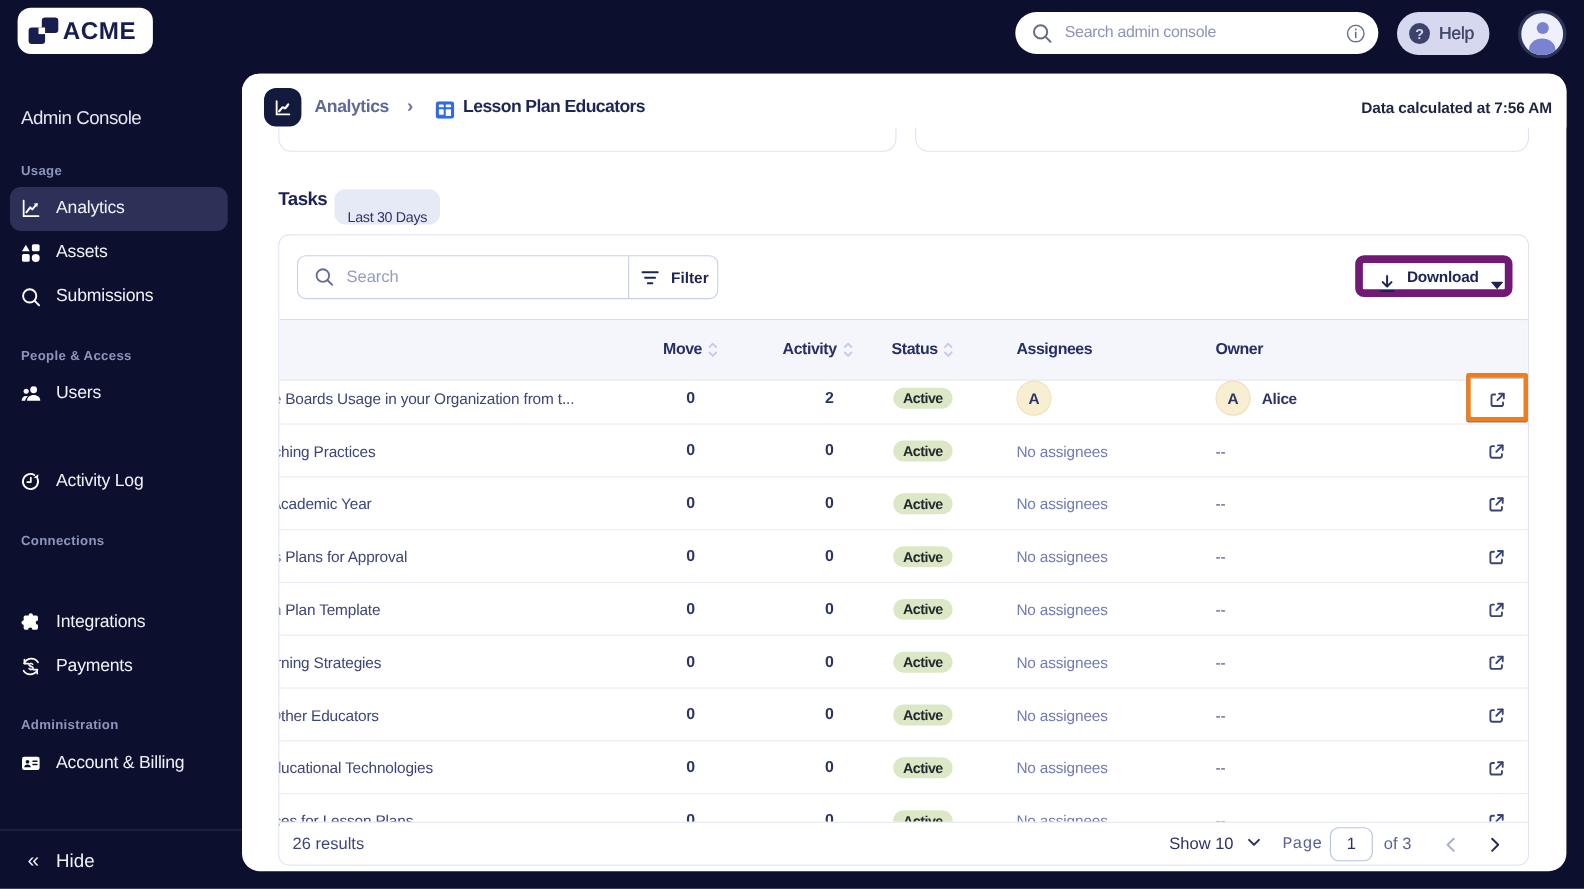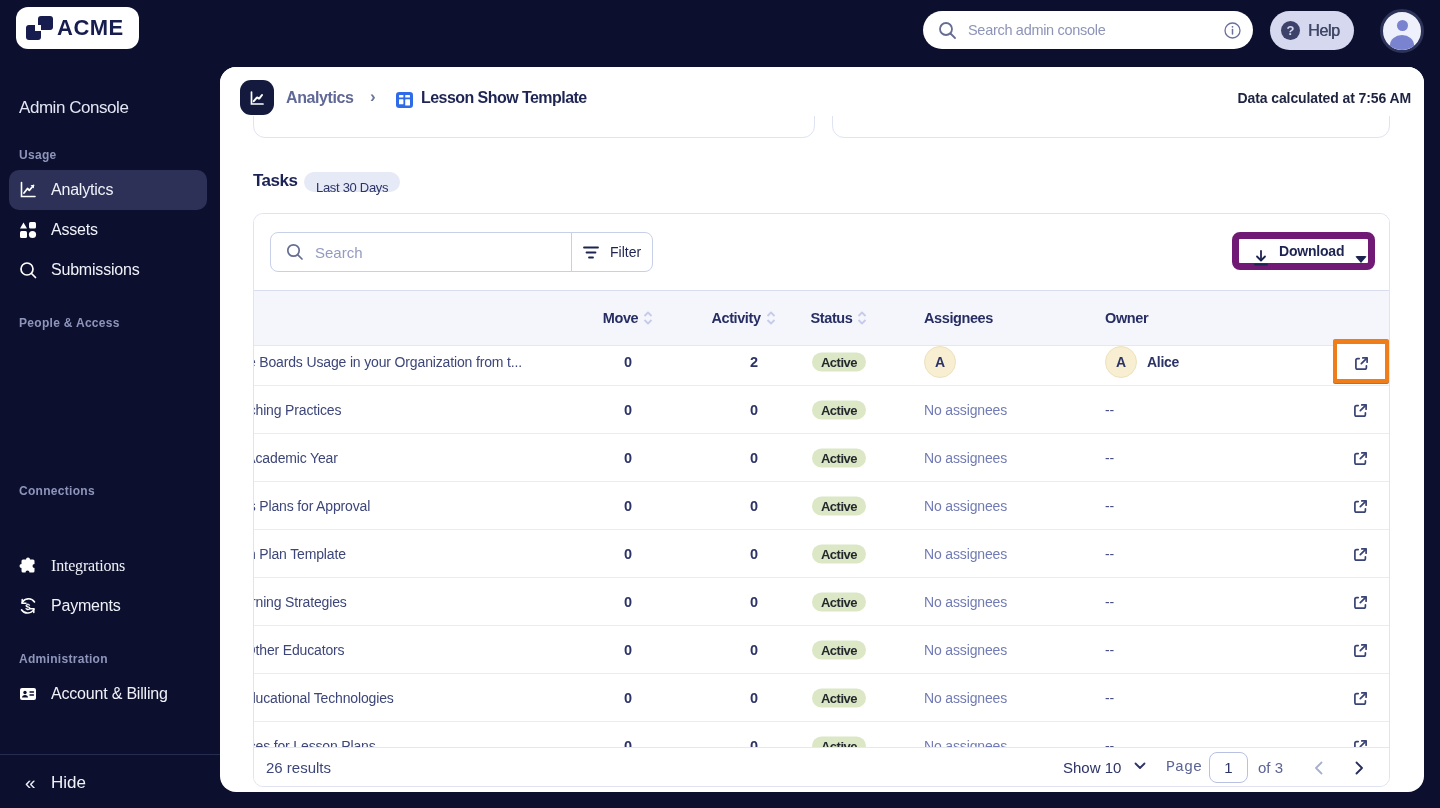--- a/index.html
+++ b/index.html
@@ -49,31 +49,31 @@
 #bc-data { position:absolute; right:13px; top:31px; transform:translateY(-50%); font-size:14px; letter-spacing:-0.1px; font-weight:bold; color:#1e2340; }
 
 
 .ghost { position:absolute; top:30px; height:41px; background:#fff; border:1px solid #dfe3f2; border-radius:12px; z-index:1; }
 #ghost1 { left:33px; width:562px; }
 #ghost2 { left:612px; width:558px; }
 
 
 #tasks-h { position:absolute; left:33px; top:104px; height:22px; z-index:2; }
 #tasks-h .t { font-size:17px; letter-spacing:-0.5px; font-weight:bold; color:#1b2256; }
-#tasks-pill { position:absolute; left:84px; top:105px; height:20px; padding:6px 12px; background:#e6e9f6; border-radius:10px; font-size:13px; letter-spacing:-0.3px; color:#2c3367; line-height:20px; z-index:2; }
+#tasks-pill { position:absolute; left:84px; top:105px; height:20px; padding:16px 12px; background:#e6e9f6; border-radius:10px; font-size:13px; letter-spacing:-0.3px; color:#2c3367; line-height:20px; z-index:2; }
 
 
 #tcard { position:absolute; left:33px; top:146px; width:1137px; height:574px; border:1px solid #dfe3f2; border-radius:10px; background:#fff; overflow:hidden; z-index:2; }
 #toolbar { position:absolute; left:0; top:0; width:100%; height:76px; background:#fff; }
 #sgroup { position:absolute; left:16px; top:18px; width:383px; height:40px; border:1px solid #c8cfe9; border-radius:8px; }
 #sgroup .divline { position:absolute; left:300px; top:0; bottom:0; width:1px; background:#c8cfe9; }
 #sgroup svg.mag { position:absolute; left:15px; top:10px; }
 #sgroup .ph { position:absolute; left:44px; top:50%; transform:translateY(-50%); font-size:15px; color:#949bc0; }
 #sgroup .ficon { position:absolute; left:312px; top:13px; }
-#sgroup .ftxt { position:absolute; left:339px; top:50%; transform:translateY(-50%); font-size:14px; font-weight:normal; color:#1d2452; }
+#sgroup .ftxt { position:absolute; left:339px; top:50%; transform:translateY(-50%); font-size:14px; font-weight:bold; color:#1d2452; }
 #dlbtn { position:absolute; left:978px; top:18px; width:143px; height:38px; border:7px solid #701a75; border-radius:8px; }
 #dlbtn svg.dl { position:absolute; left:13px; top:10px; }
 #dlbtn .t { position:absolute; left:40px; top:50%; transform:translateY(-50%); font-size:14px; letter-spacing:-0.2px; font-weight:bold; color:#1d2452; }
 #dlbtn .caret { position:absolute; left:116px; top:17px; width:0; height:0; border-left:6px solid transparent; border-right:6px solid transparent; border-top:7px solid #1d2452; border-radius:2px; }
 
 #thead { position:absolute; left:0; top:76px; width:100%; height:56px; background:#f5f6fc; border-top:1px solid #d9deef; border-bottom:1px solid #e4e8f4; }
 .hcell { position:absolute; top:0; height:100%; display:flex; align-items:center; justify-content:center; gap:5px; font-size:14.5px; letter-spacing:-0.4px; font-weight:bold; color:#272e63; }
 .hcell.left { justify-content:flex-start; }
 #h-move { left:340px; width:68px; }
 #h-act { left:408px; width:163px; }
@@ -161,22 +161,39 @@
     <div class="lb">Assets</div>
     </div>
   <div class="sb-item" style="top:188px;">
     <svg width="18" height="18" viewBox="0 0 18 18">
         <circle cx="8" cy="8" r="6" fill="none" stroke="#fff" stroke-width="1.7"></circle>
         <line x1="12.5" y1="12.5" x2="16.5" y2="16.5" stroke="#fff" stroke-width="1.7" stroke-linecap="round"></line>
       </svg>
     <div class="lb">Submissions</div>
     </div>
   <div class="sb-label" style="top:254px;text-align:right;">People &amp; Access</div>
+  <div class="sb-item" style="top:276px;">
+    <svg width="19" height="18" viewBox="0 0 19 18">
+        <circle cx="11.6" cy="5.3" r="3.1" fill="#fff"></circle>
+        <path d="M5.6 15.3 c0-3.1 2.6-5.1 6-5.1 s6 2 6 5.1 z" fill="#fff"></path>
+        <circle cx="4.8" cy="6.6" r="2.3" fill="#fff"></circle>
+        <path d="M0.7 15.3 c0-2.5 1.7-4.2 4-4.2 c0.5 0 1.1 0.1 1.5 0.3 c-1.4 1-2.2 2.3-2.2 3.9 z" fill="#fff"></path>
+      </svg>
+    <div class="lb">Users</div>
+    </div>
+  <div class="sb-item" style="top:356px;">
+    <svg width="18" height="18" viewBox="0 0 18 18">
+        <path d="M12.2 2.8 A6.9 6.9 0 1 0 15.2 6.4" fill="none" stroke="#fff" stroke-width="1.7" stroke-linecap="round"></path>
+        <path d="M15.9 2.2 L15.4 6.2 L11.6 5.0 Z" fill="#fff"></path>
+        <path d="M9 5.2 V9.2 H5.8" fill="none" stroke="#fff" stroke-width="1.6" stroke-linecap="round" stroke-linejoin="round"></path>
+      </svg>
+    <div class="lb">Activity Log</div>
+    </div>
   <div class="sb-label" style="top:422px;">Connections</div>
-  <div class="sb-item" style="top:484px;font-family:Liberation Serif, serif;">
+  <div class="sb-item" style="top:484px;">
     <svg width="18" height="18" viewBox="0 0 18 18">
         <path d="M7 2.5 a2 2 0 0 1 4 0 h3 a1.5 1.5 0 0 1 1.5 1.5 v3 a2 2 0 0 0 0 4 v3 a1.5 1.5 0 0 1 -1.5 1.5 h-3.5 a2 2 0 0 0 -4 0 H4 a1.5 1.5 0 0 1 -1.5 -1.5 v-3 a2 2 0 0 1 0 -4 v-3 A1.5 1.5 0 0 1 4 2.5 Z" fill="#fff"></path>
       </svg>
     <div class="lb">Integrations</div>
     </div>
   <div class="sb-item" style="top:524px;">
     <svg width="18" height="18" viewBox="0 0 18 18">
         <path d="M15.5 5 A7.2 7.2 0 0 0 3 6" fill="none" stroke="#fff" stroke-width="1.6" stroke-linecap="round"></path>
         <path d="M2.5 12.8 A7.2 7.2 0 0 0 15 12" fill="none" stroke="#fff" stroke-width="1.6" stroke-linecap="round"></path>
         <path d="M3.2 2.5 v3.8 h3.8" fill="none" stroke="#fff" stroke-width="1.5" stroke-linejoin="round" stroke-linecap="round"></path>
@@ -215,21 +232,21 @@
       </div>
     <div id="bc-analytics">Analytics</div>
     <div id="bc-sep">›</div>
     <svg id="bc-icon" width="17" height="16" viewBox="0 0 17 16">
         <rect x="0" y="0" width="17" height="16" rx="3.2" fill="#2f6ae8"></rect>
         <rect x="3" y="3" width="4.4" height="2.6" rx="0.6" fill="#fff"></rect>
         <rect x="9.2" y="3" width="4.8" height="2.6" rx="0.6" fill="#fff"></rect>
         <rect x="3" y="7.3" width="4.4" height="5" rx="0.6" fill="#fff"></rect>
         <rect x="9.2" y="7.3" width="4.8" height="6.2" rx="0.6" fill="#fff"></rect>
       </svg>
-    <div id="bc-name">Lesson Show Template</div>
+    <div id="bc-name">Lesson Plan Educators</div>
     <div id="bc-data">Data calculated at 7:56 AM</div>
   </div>
   <div id="tasks-h"><span class="t">Tasks</span></div>
   <div id="tasks-pill">Last 30 Days</div>
 
   <div id="tcard">
     <div id="toolbar">
       <div id="sgroup">
         <svg class="mag" width="18" height="18" viewBox="0 0 18 18">
             <circle cx="7.5" cy="7.5" r="5.7" fill="none" stroke="#666d92" stroke-width="1.7"></circle>

